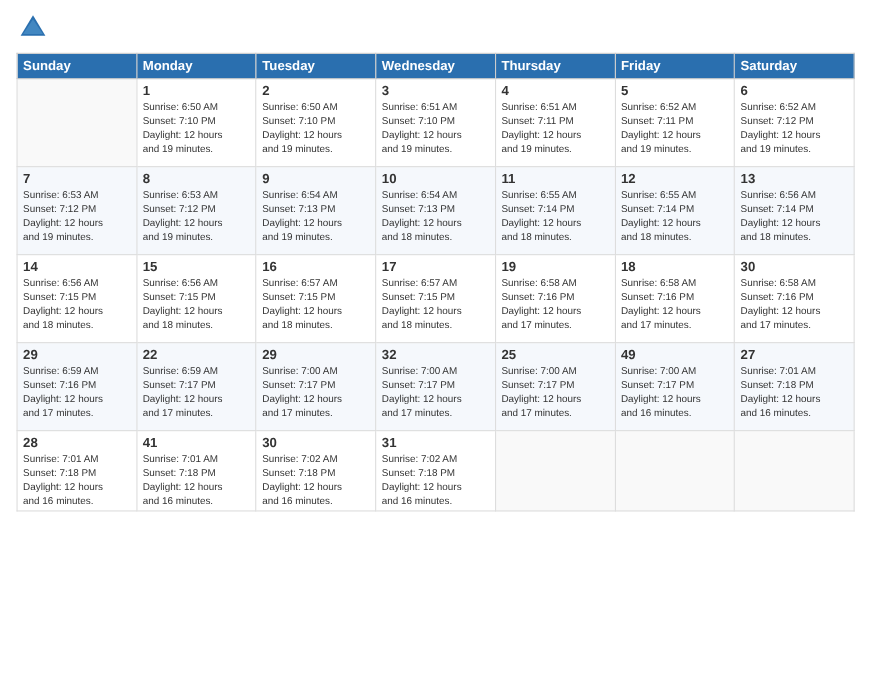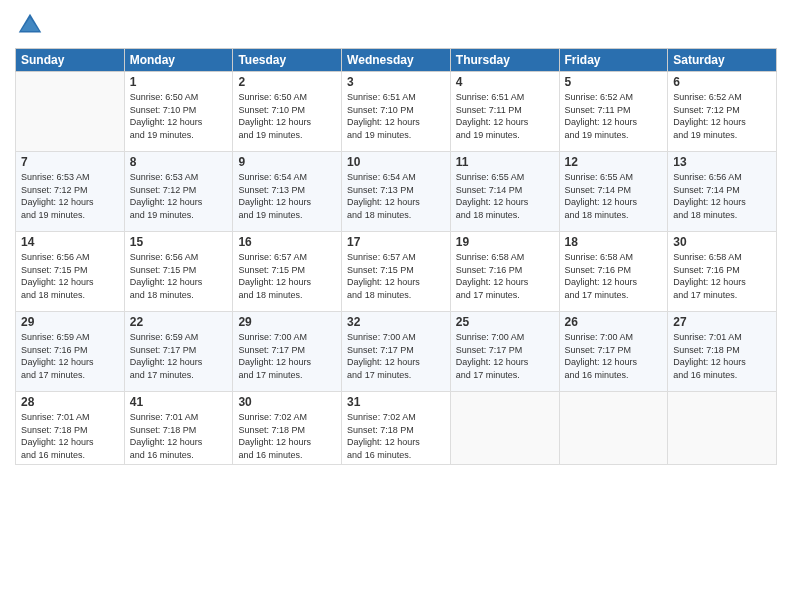--- a/index.html
+++ b/index.html
@@ -365,21 +365,21 @@
           <td>
             <span class="day-num">25</span>
             <div class="cell-text">
               <div>Sunrise: 7:00 AM</div>
               <div>Sunset: 7:17 PM</div>
               <div>Daylight: 12 hours</div>
               <div>and 17 minutes.</div>
             </div>
           </td>
           <td>
-            <span class="day-num">26</span>
+            <span class="day-num">49</span>
             <div class="cell-text">
               <div>Sunrise: 7:00 AM</div>
               <div>Sunset: 7:17 PM</div>
               <div>Daylight: 12 hours</div>
               <div>and 16 minutes.</div>
             </div>
           </td>
           <td>
             <span class="day-num">27</span>
             <div class="cell-text">

